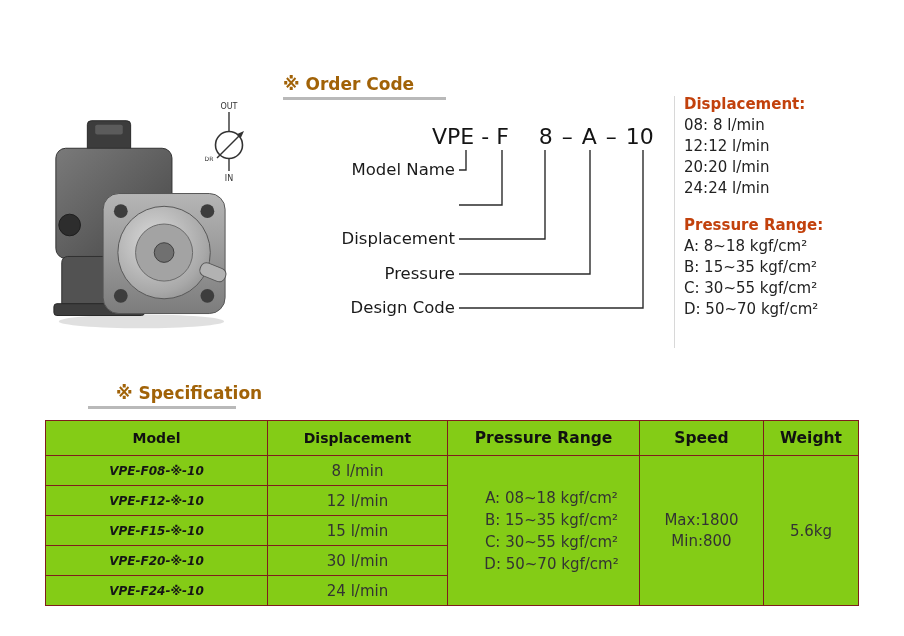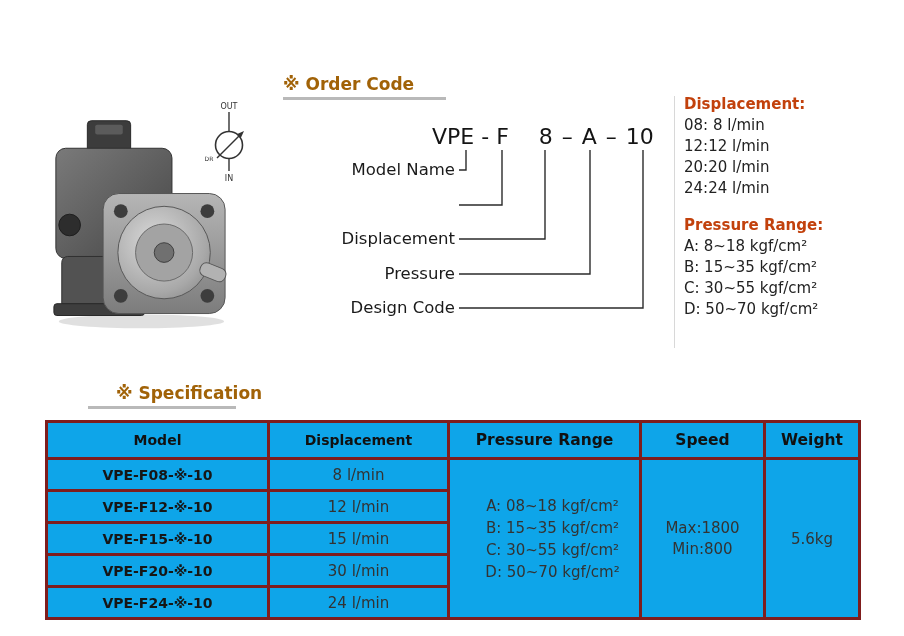--- a/index.html
+++ b/index.html
@@ -25,25 +25,25 @@
 
   
   .legend-divider{position:absolute;left:674px;top:96px;width:1px;height:252px;background:#d8d8d8;}
   .legend{position:absolute;left:684px;top:94px;width:215px;font-size:15px;line-height:21px;color:#222;}
   .legend .title{font-weight:bold;color:#c2410c;}
   .legend .block2{margin-top:16px;}
 
   
   .spec-table{position:absolute;left:45px;top:420px;border-collapse:collapse;table-layout:fixed;
     font-family:"DejaVu Sans","Liberation Sans",sans-serif;}
-  .spec-table th,.spec-table td{border:3px solid #7f1d1d;background:#0ea5e9;}
+  .spec-table th,.spec-table td{border:1px solid #7f1d1d;background:#84cc16;}
   .spec-table th{height:32px;font-weight:bold;font-size:14px;color:#111;text-align:center;}
   .spec-table th.big{font-size:15.5px;}
   .spec-table td{height:29px;text-align:center;font-size:15px;color:#333;padding:0;}
-  .spec-table td.model{font-weight:bold;font-size:14px;color:#161616;}
+  .spec-table td.model{font-weight:bold;font-size:12px;color:#161616;font-style:italic;}
   .spec-table td.pressure{text-align:center;padding-left:16px;line-height:22px;}
   .spec-table td.speed{line-height:21px;}
 </style>
 </head>
 <body>
 
 <div class="page">
 
   <svg class="pump" viewBox="0 0 185 212">
     <defs>

